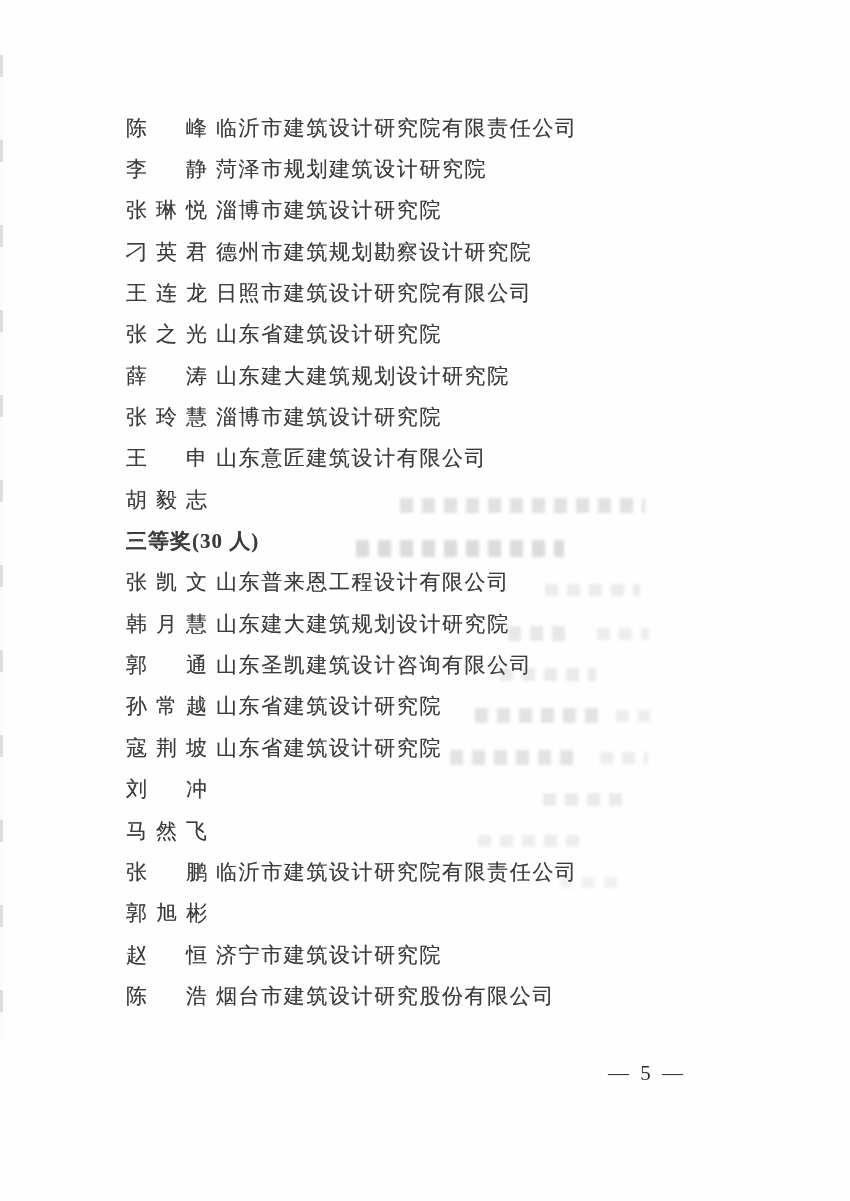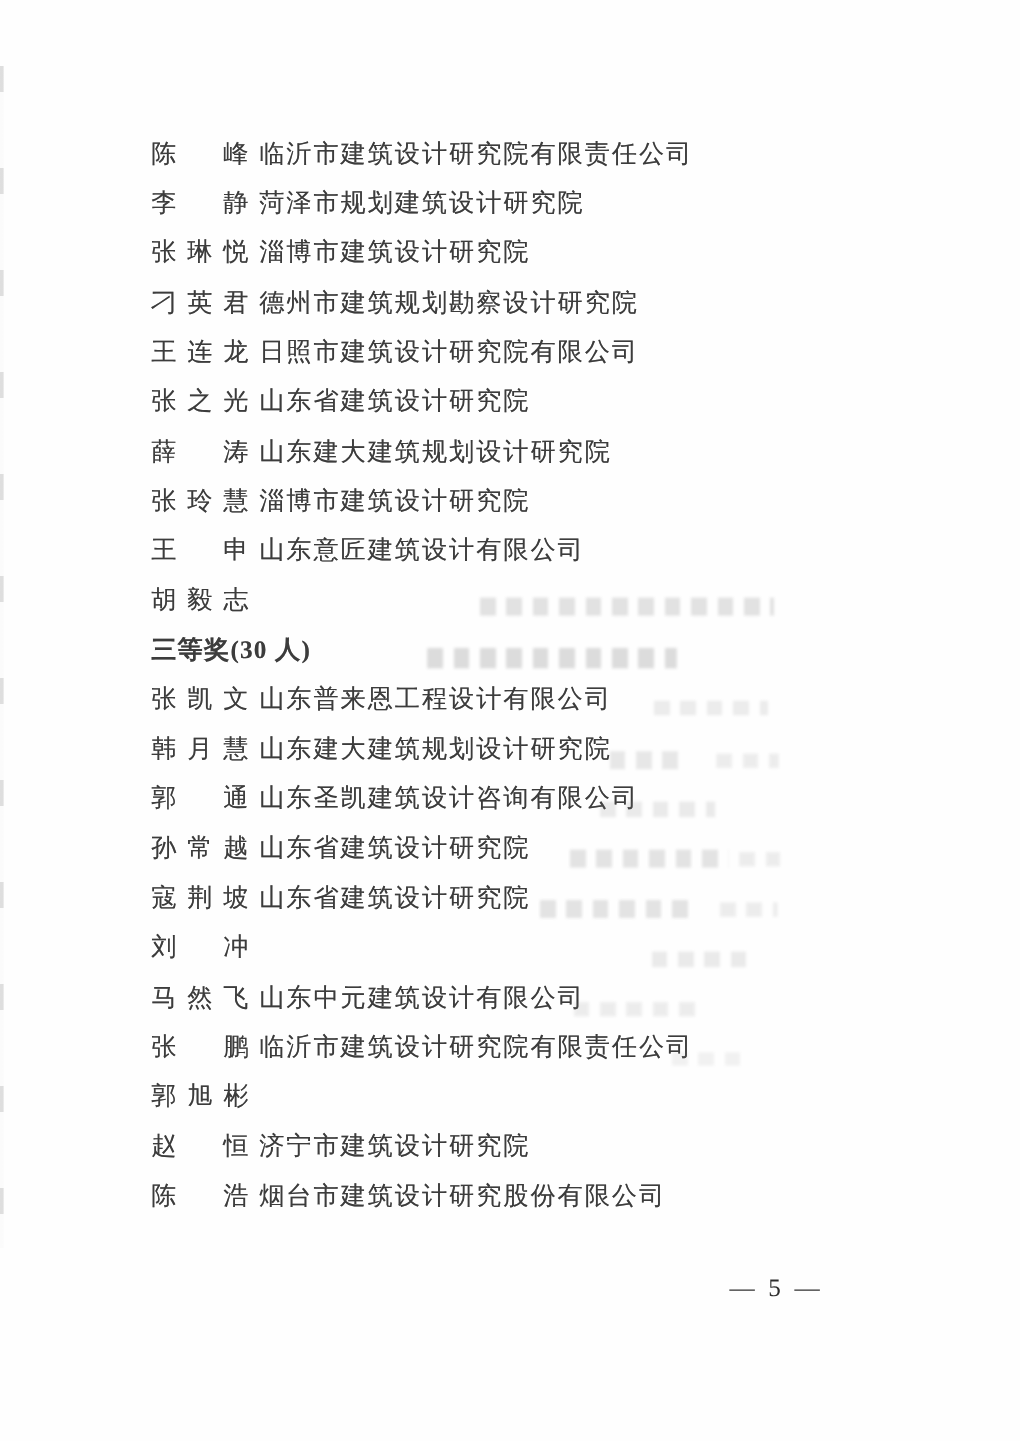--- a/index.html
+++ b/index.html
@@ -216,21 +216,20 @@
           <span>刘</span>
           <span>冲</span>
         </span>
     </div>
     <div class="row">
       <span class="name js-justify">
           <span>马</span>
           <span>然</span>
           <span>飞</span>
         </span>
-      <span class="org">山东中元建筑设计有限公司</span>
     </div>
     <div class="row">
       <span class="name js-justify">
           <span>张</span>
           <span>鹏</span>
         </span>
       <span class="org">临沂市建筑设计研究院有限责任公司</span>
     </div>
     <div class="row">
       <span class="name js-justify">

